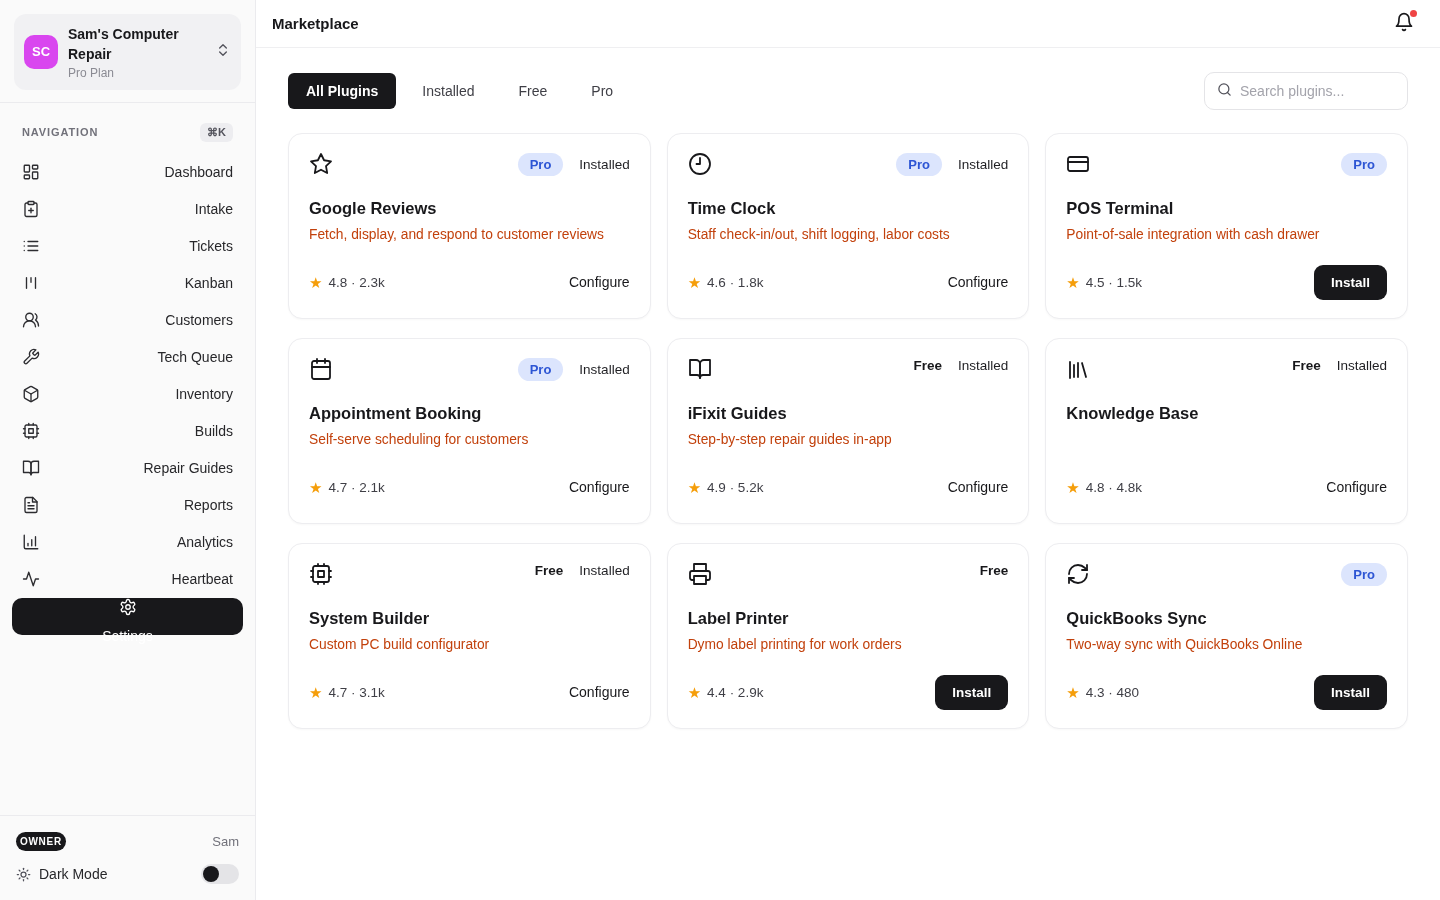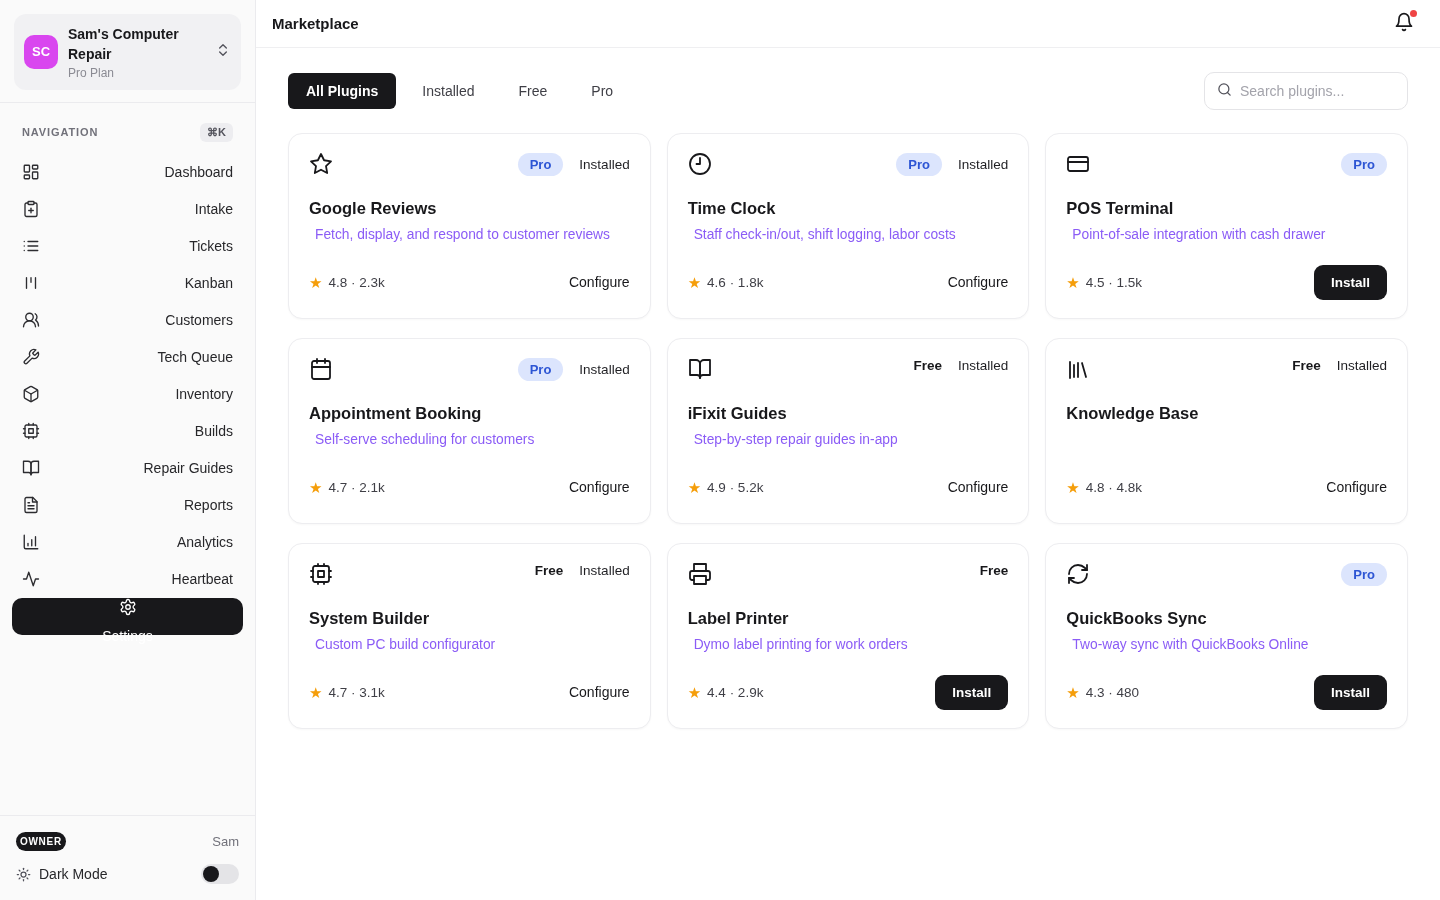--- a/index.html
+++ b/index.html
@@ -77,21 +77,21 @@
     box-shadow:0 1px 2px rgba(0,0,0,0.03); }
   .card-top { display:flex; align-items:flex-start; justify-content:space-between; height:30px; }
   .plugin-icon { color:#18181b; display:flex; }
   .plugin-icon svg { width:24px; height:24px; }
   .badges { display:flex; align-items:center; gap:16px; margin-top:1px; }
   .badge-tier-pro { background:#dce5fd; color:#2d55d4; font-size:13px; font-weight:600;
     padding:4px 12px; border-radius:999px; }
   .badge-tier-free { color:#18181b; font-size:13.5px; font-weight:600; }
   .badge-installed { color:#1f1f23; font-size:13.5px; font-weight:500; }
   .card-title { font-size:16.5px; font-weight:700; color:#18181b; margin-top:17px; }
-  .card-desc { font-size:13.8px; color:#8b5cf6; margin-top:7px; line-height:1.4;margin-left:6px; }
+  .card-desc { font-size:13.8px; color:#c2410c; margin-top:7px; line-height:1.4; }
   .card-footer { margin-top:auto; display:flex; align-items:center; justify-content:space-between;
     height:36px; }
   .rating { display:flex; align-items:center; gap:6px; font-size:13.5px; color:#3f3f46; }
   .rating .star-glyph { color:#f59e0b; font-size:15px; line-height:1; }
   .configure-link { background:none; border:none; font-size:14px; font-weight:500;
     color:#18181b; cursor:pointer; font-family:inherit; padding:0; }
   .install-btn { background:#18181b; color:#fff; border:none; border-radius:9px;
     font-size:13.5px; font-weight:600; padding:10px 17px; cursor:pointer; font-family:inherit; }
 </style>
 </head>

